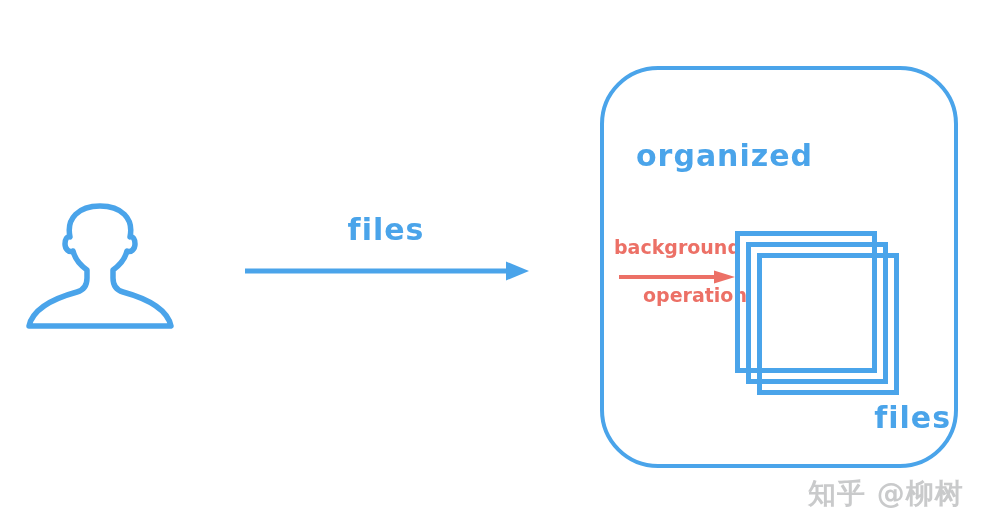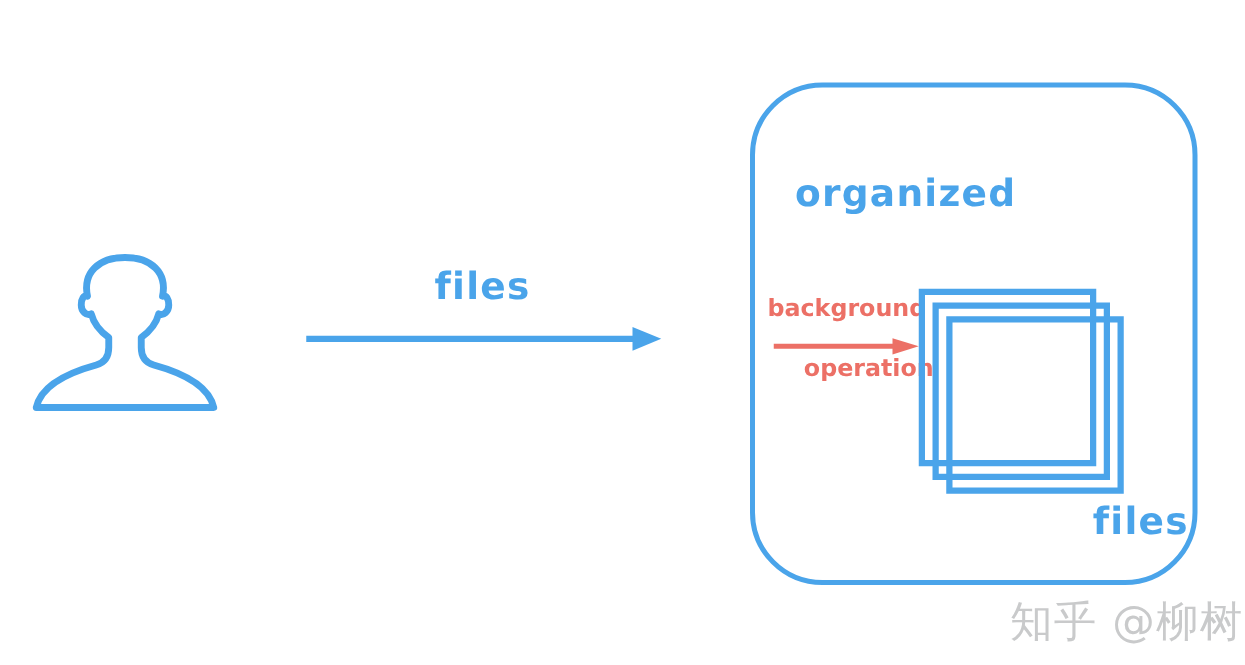--- a/index.html
+++ b/index.html
@@ -62,24 +62,25 @@
   .files-label {
     left: 197px; top: 330px; width: 150px;
     text-align: right;
     font-size: 30px; font-weight: bold; letter-spacing: 1px;
     color: var(--blue);
   }
 
   
   .watermark {
     left: 808px; top: 475px;
-    font-size: 34px;
+    font-size: 28px;
     color: var(--wm);
     letter-spacing: 1px;
     white-space: nowrap;
+    font-weight: bold;
   }
 
   svg { overflow: visible; }
   .stroke-blue { stroke: var(--blue); fill: none; }
   .fill-blue { fill: var(--blue); }
   .stroke-red { stroke: var(--red); fill: none; }
   .fill-red { fill: var(--red); }
 </style>
 </head>
 <body>

